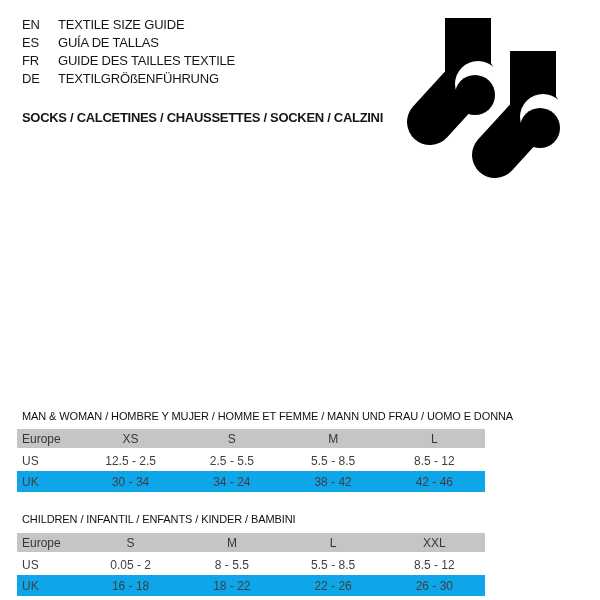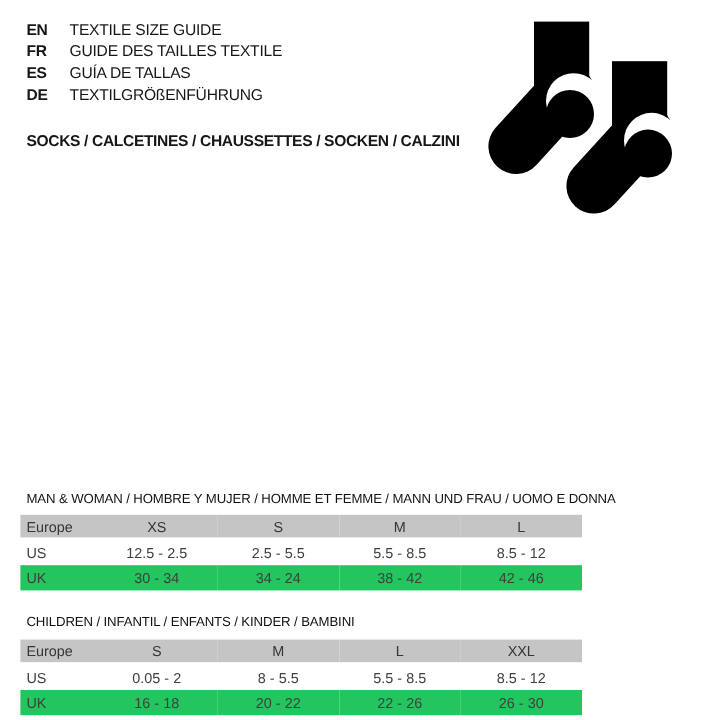--- a/index.html
+++ b/index.html
@@ -4,21 +4,21 @@
 <style>
   html,body{margin:0;padding:0;}
   body{
     width:600px;height:600px;background:#ffffff;position:relative;
     font-family:"Liberation Sans", sans-serif;overflow:hidden;
     -webkit-font-smoothing:antialiased;
   }
   
   .lang-block{position:absolute;left:22px;top:16px;}
   .lang-row{display:flex;height:18px;line-height:18px;}
-  .lang-code{width:36px;font-size:13px;font-weight:700;color:#161616;letter-spacing:-0.2px;}
+  .lang-code{width:36px;font-size:13px;font-weight:400;color:#161616;letter-spacing:-0.2px;}
   .lang-label{font-size:13px;font-weight:400;color:#161616;letter-spacing:-0.2px;white-space:nowrap;}
   .category-line{
     position:absolute;left:22px;top:110px;font-size:13px;font-weight:700;
     color:#161616;letter-spacing:-0.3px;white-space:nowrap;
   }
   
   .socks-svg{position:absolute;left:400px;top:12px;}
   
   .tbl-title{
     position:absolute;left:22px;font-size:11px;font-weight:400;color:#111111;
@@ -31,38 +31,38 @@
   .size-table.t2{top:533px;}
   .size-table col.c0{width:63px;}
   .size-table th,.size-table td{
     padding:0;margin:0;font-weight:400;font-size:12px;color:#3f3f3f;
     text-align:center;vertical-align:middle;white-space:nowrap;
   }
   .size-table thead th{
     background:#c5c5c5;height:19px;color:#363636;border-bottom:2px solid #ffffff;margin-left:13px;
   }
   .size-table tbody td{height:21px;}
-  .size-table .row-alt td{background:#22c55e;}
+  .size-table .row-alt td{background:#0ea5e9;}
   .size-table th.left,.size-table td.left{text-align:left;padding-left:5px;}
 </style>
 </head>
 <body>
 
 <div class="lang-block">
   <div class="lang-row">
     <span class="lang-code">EN</span>
     <span class="lang-label">TEXTILE SIZE GUIDE</span>
   </div>
   <div class="lang-row">
+    <span class="lang-code">ES</span>
+    <span class="lang-label">GUÍA DE TALLAS</span>
+  </div>
+  <div class="lang-row">
     <span class="lang-code">FR</span>
     <span class="lang-label">GUIDE DES TAILLES TEXTILE</span>
-  </div>
-  <div class="lang-row">
-    <span class="lang-code">ES</span>
-    <span class="lang-label">GUÍA DE TALLAS</span>
   </div>
   <div class="lang-row">
     <span class="lang-code">DE</span>
     <span class="lang-label">TEXTILGRÖßENFÜHRUNG</span>
   </div>
 </div>
 
 <div class="category-line">SOCKS / CALCETINES / CHAUSSETTES / SOCKEN / CALZINI</div>
 
 <svg class="socks-svg" width="175" height="175" viewBox="0 0 175 175" aria-hidden="true">
@@ -136,18 +136,18 @@
     <tr>
       <td class="left">US</td>
       <td>0.05 - 2</td>
       <td>8 - 5.5</td>
       <td>5.5 - 8.5</td>
       <td>8.5 - 12</td>
     </tr>
     <tr class="row-alt">
       <td class="left">UK</td>
       <td>16 - 18</td>
-      <td>20 - 22</td>
+      <td>18 - 22</td>
       <td>22 - 26</td>
       <td>26 - 30</td>
     </tr>
   </tbody>
 </table>
 
 </body></html>

